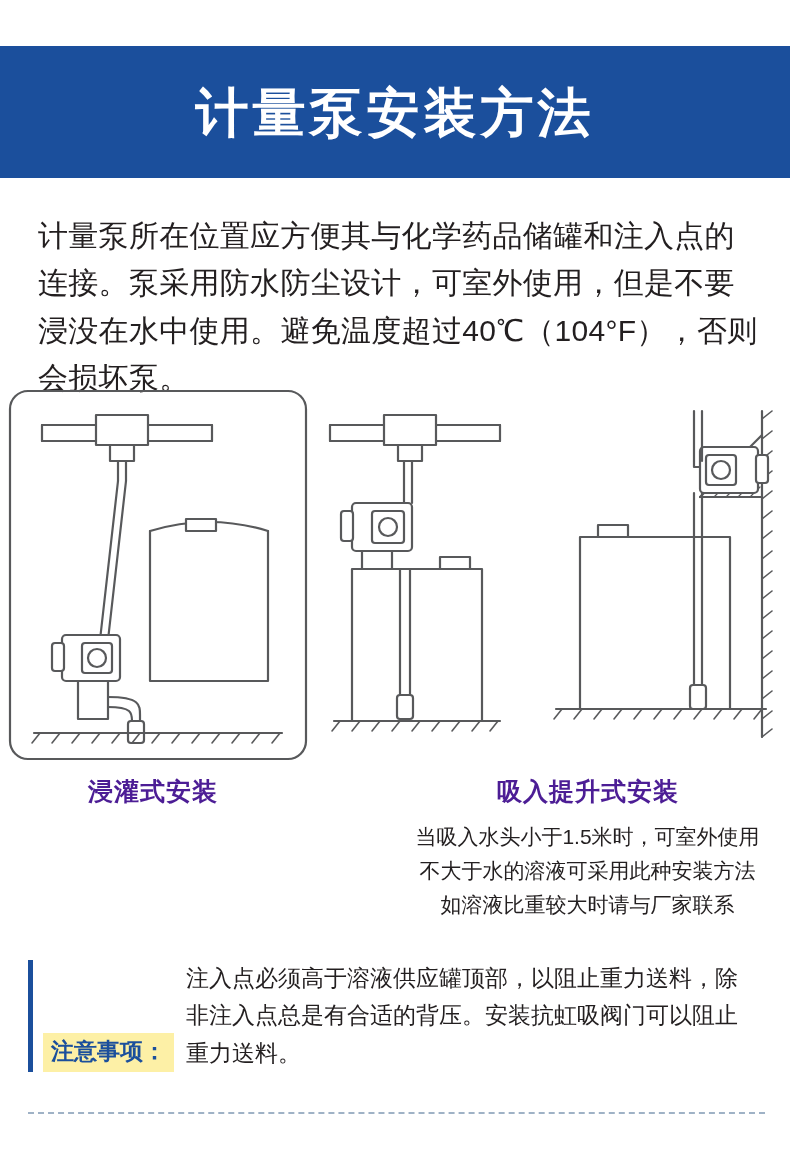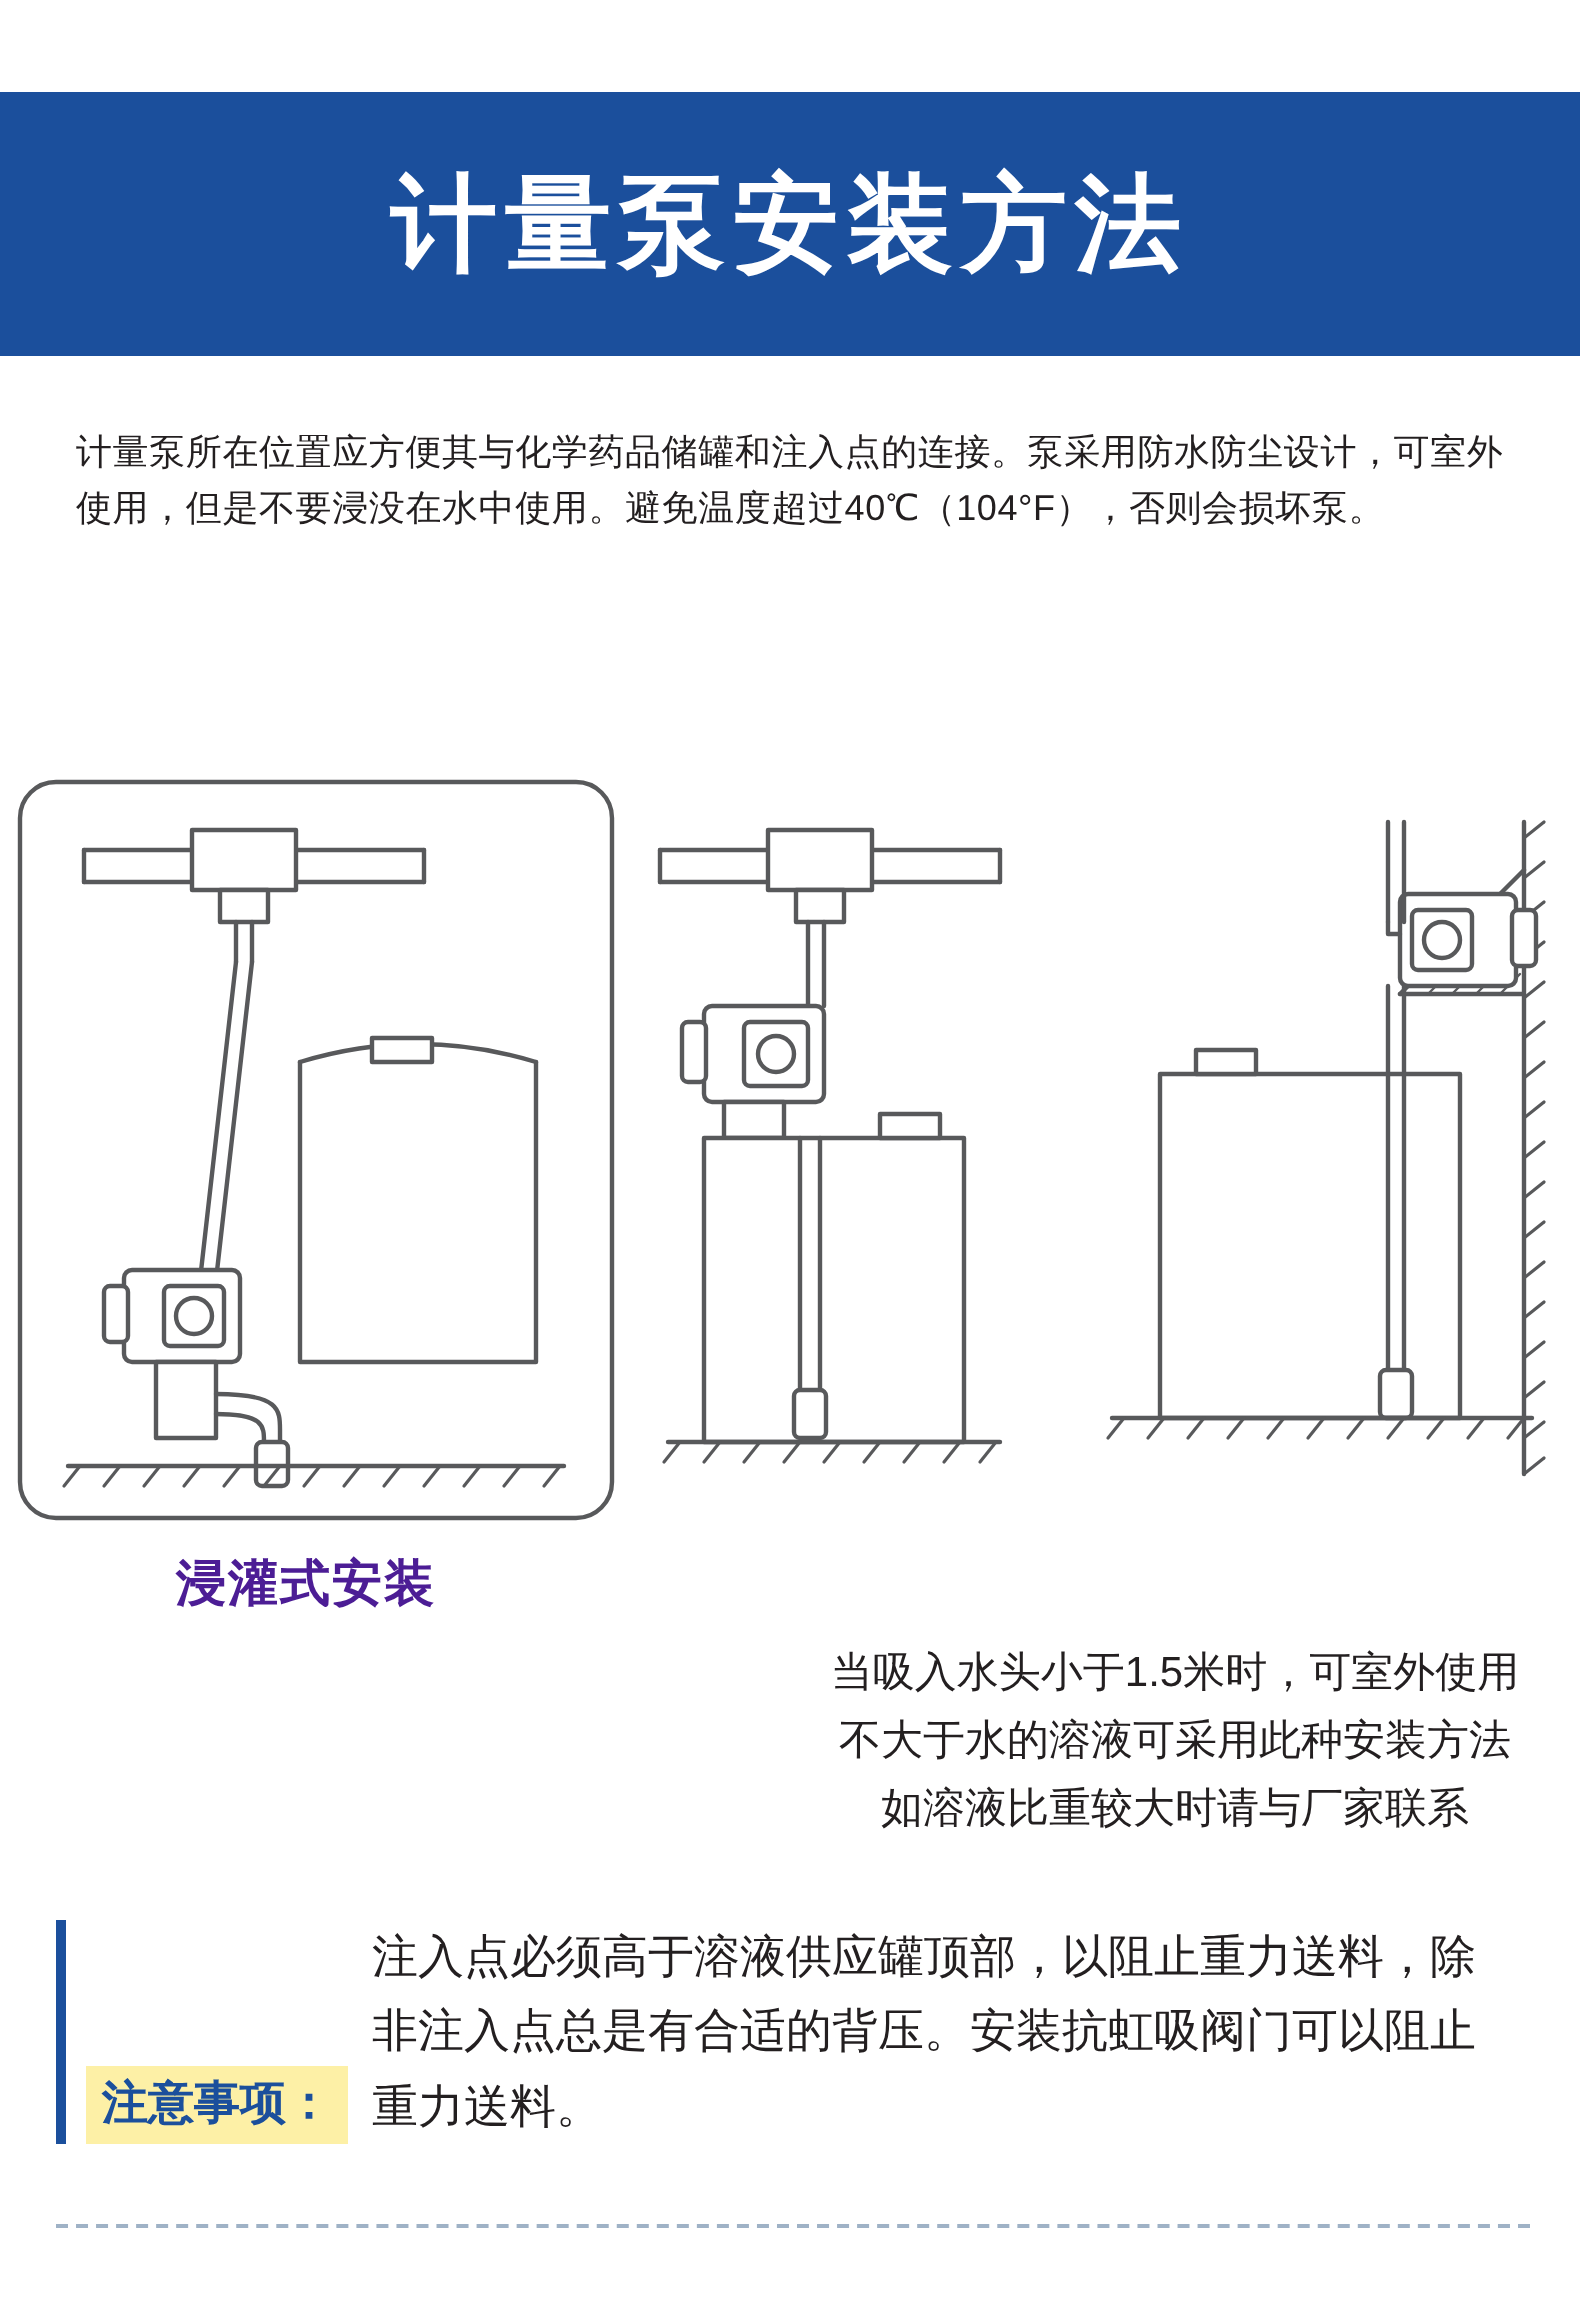--- a/index.html
+++ b/index.html
@@ -37,21 +37,21 @@
     font-weight: bold;
     letter-spacing: 4px;
     line-height: 1;
   }
   
   .intro {
     position: absolute;
     left: 38px;
     top: 212px;
     width: 722px;
-    font-size: 18px;
+    font-size: 30px;
     line-height: 1.58;
     color: #231f20;
     letter-spacing: 0.3px;
   }
   
   .diagrams {
     position: absolute;
     left: 0;
     top: 385px;
     width: 790px;
@@ -297,20 +297,21 @@
             <line x1="742" y1="324" x2="734" y2="334"></line>
             <line x1="762" y1="324" x2="754" y2="334"></line>
           </g>
         </g>
 
       </g>
     </svg>
   </div>
 
   <div class="caption caption-left">浸灌式安装</div>
+  <div class="caption caption-right">吸入提升式安装</div>
 
   <div class="note-lines">
     <div>当吸入水头小于1.5米时，可室外使用</div>
     <div>不大于水的溶液可采用此种安装方法</div>
     <div>如溶液比重较大时请与厂家联系</div>
   </div>
 
   <div class="attention">
     <div class="attention-bar"></div>
     <div class="attention-label">注意事项：</div>

